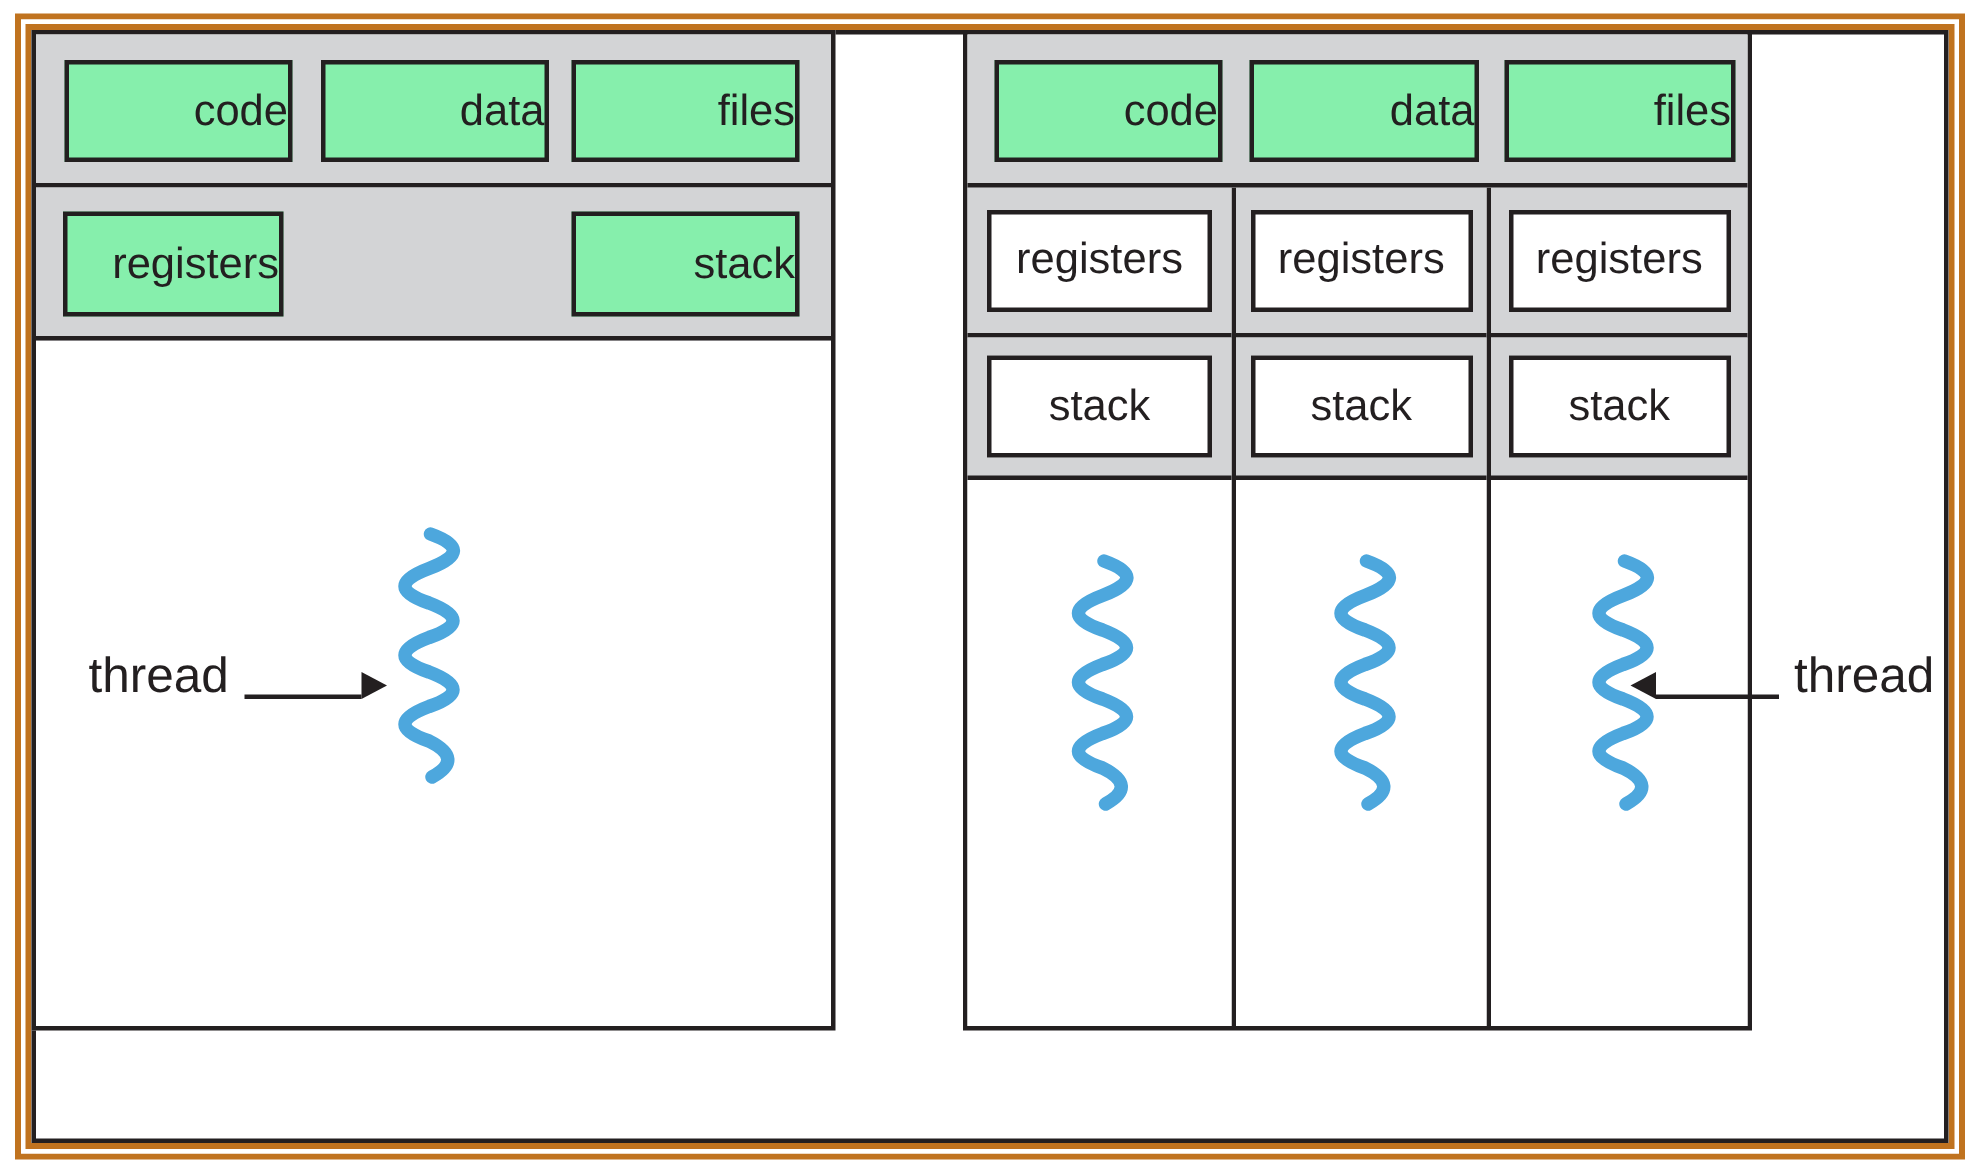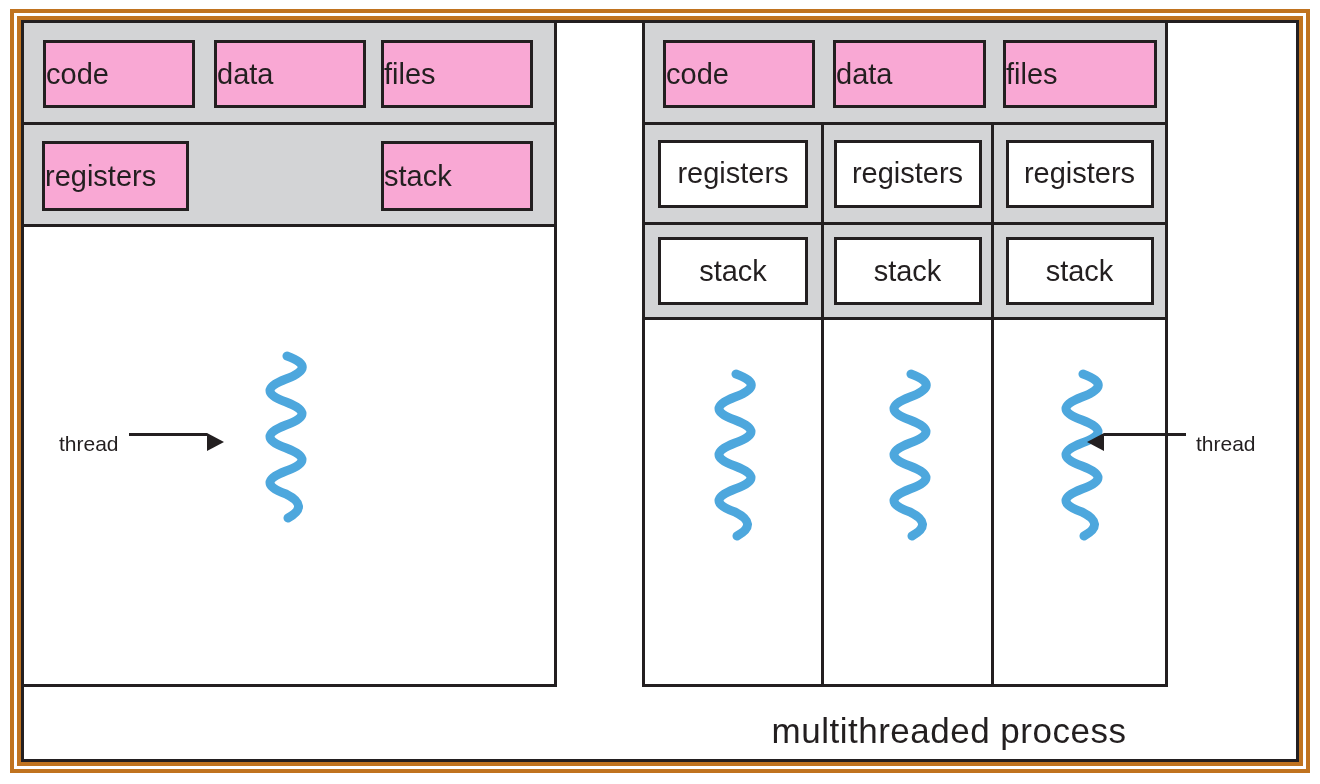--- a/index.html
+++ b/index.html
@@ -17,22 +17,22 @@
 
   
   .proc { position: absolute; top: -3px; border: 3px solid #231f20; background: #ffffff; }
   .proc-left  { left: -3px;  width: 536px; height: 667px; }
   .proc-right { left: 618px; width: 526px; height: 667px; }
 
   .band { position: relative; width: 100%; background: #d3d4d6; border-bottom: 3px solid #231f20; }
   .band-1 { height: 102px; }
   .band-2 { height: 102px; }
 
-  .cell-box { position: absolute; border: 3px solid #231f20; background: #f9a8d4;
-              display: flex; align-items: center; justify-content: flex-start;
+  .cell-box { position: absolute; border: 3px solid #231f20; background: #86efac;
+              display: flex; align-items: center; justify-content: flex-end;
               font-size: 29px; }
 
   
   .lb-code  { left: 19px;  top: 17px; width: 152px; height: 68px; }
   .lb-data  { left: 190px; top: 17px; width: 152px; height: 68px; }
   .lb-files { left: 357px; top: 17px; width: 152px; height: 68px; }
   .lb-reg   { left: 18px;  top: 16px; width: 147px; height: 70px; }
   .lb-stack { left: 357px; top: 16px; width: 152px; height: 70px; }
 
   
@@ -54,22 +54,22 @@
               display: flex; align-items: center; justify-content: center; font-size: 29px; }
   .col-1 .mini-box { width: 150px; }
   .col-2 .mini-box, .col-3 .mini-box { width: 148px; }
   .white-area { flex: 1; background: #ffffff; display: flex; justify-content: center; }
   .white-area svg { margin-top: 49px; }
 
   
   .squiggle-left { position: absolute; left: 232px; top: 328px; }
 
   
-  .thread-label { position: absolute; top: 410px; display: flex; align-items: flex-start;
-                  font-size: 21px; z-index: 5; }
+  .thread-label { position: absolute; top: 410px; display: flex; align-items: flex-end;
+                  font-size: 33px; z-index: 5; }
   .thread-label-left  { left: 25px; }
   .thread-label-right { left: 1063px; }
   .arrow-line { width: 78px; height: 3px; background: #231f20; }
   .thread-label-right .arrow-line { width: 82px; }
   .arrow-head-right { width: 0; height: 0; border-left: 17px solid #231f20;
                       border-top: 9px solid transparent; border-bottom: 9px solid transparent; }
   .arrow-head-left  { width: 0; height: 0; border-right: 17px solid #231f20;
                       border-top: 9px solid transparent; border-bottom: 9px solid transparent; }
   .thread-text { padding: 0 10px; line-height: 1; }
 
@@ -189,19 +189,18 @@
         <span class="arrow-line"></span>
         <span class="arrow-head-right"></span>
       </div>
 
       <div class="thread-label thread-label-right">
         <span class="arrow-head-left"></span>
         <span class="arrow-line"></span>
         <span class="thread-text">thread</span>
       </div>
 
-      <div class="caption caption-right">multithreaded process</div>
 
      </div>
     </div>
    </div>
   </div>
 </div>
 
 </body></html>

